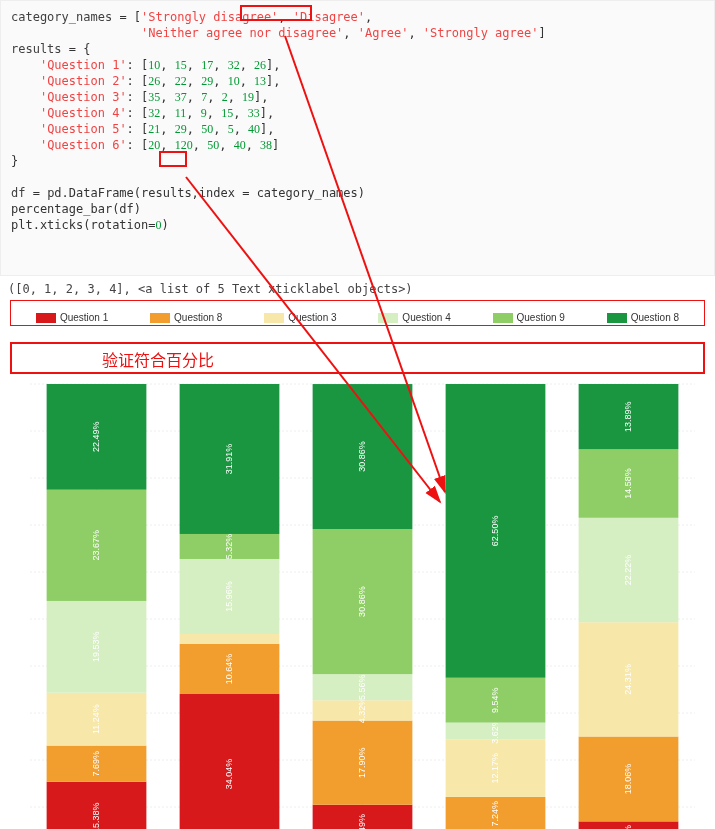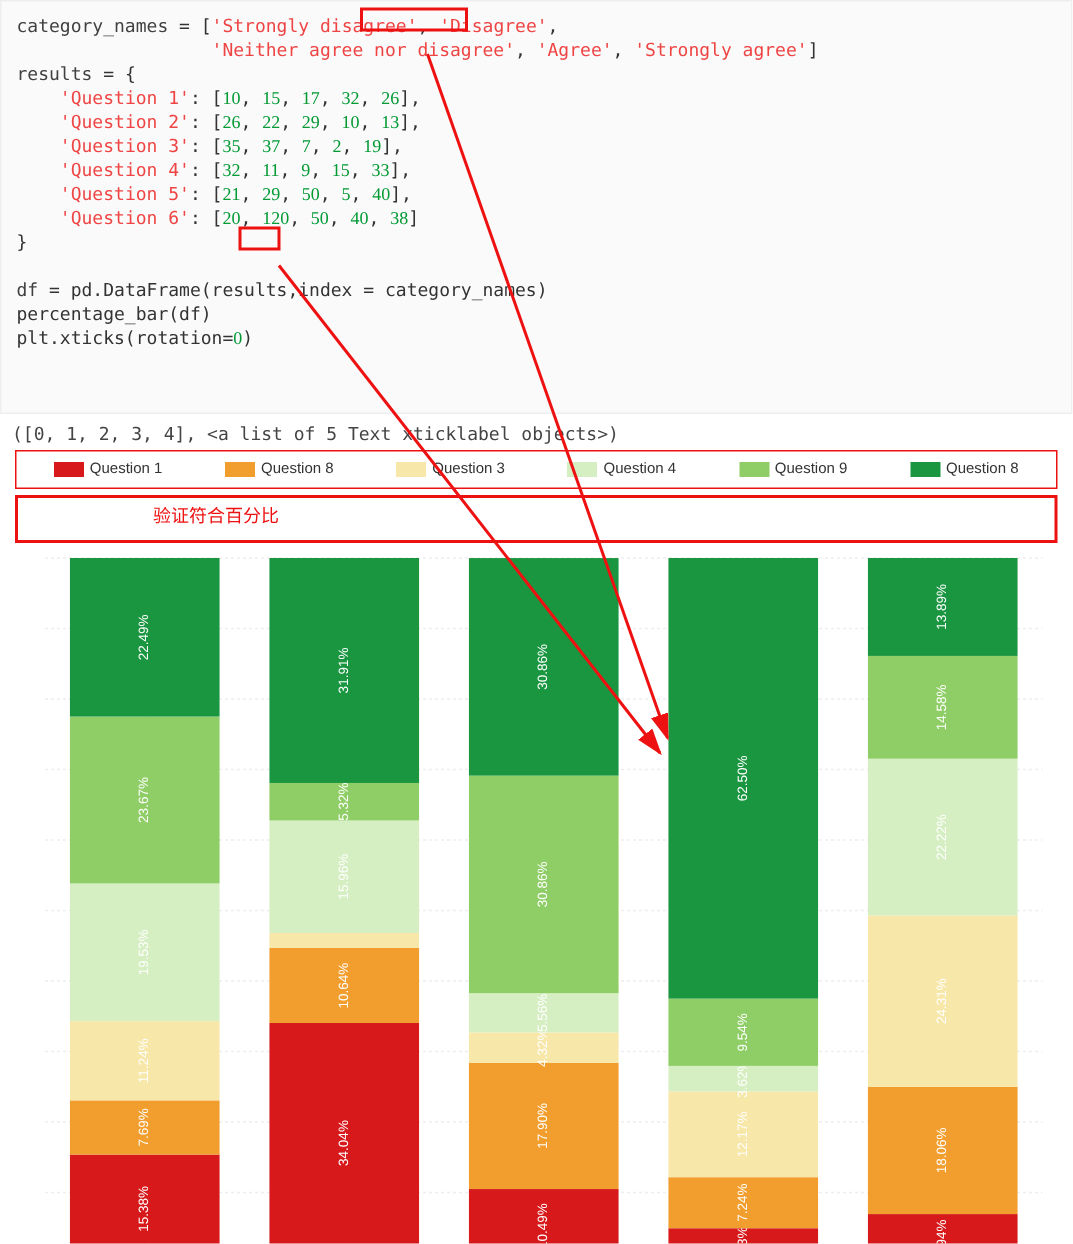--- a/index.html
+++ b/index.html
@@ -5,25 +5,25 @@
   html,body{margin:0;padding:0;font-family:Verdana,Arial,sans-serif;font-size:12px;color:#333;background:#fff;}
   .frame{width:715px;height:829px;position:relative;}
   .code-pane{border:1px solid #eee;background:#fafafa;padding:8px 10px 10px;
              font-family:Consolas,monospace;font-size:12px;line-height:16px;white-space:pre;position:relative;}
   .pn{color:#404040;}
   .nm{color:#093;font-family:Liberation Serif, serif;}
   .str{color:#ef4444;}
   .out-line{font-family:Consolas,monospace;font-size:12px;color:#444;margin:6px 0 2px 8px;}
   .red-box{position:absolute;border:2px solid #e11;pointer-events:none;box-sizing:border-box;}
   .chart-wrap{position:relative;margin:4px 6px 0 6px;}
-  .legend{display:flex;justify-content:space-around;align-items:center;height:20px;font-size:10px;border:1px solid #e11;margin:0 4px 4px 4px;padding:2px 4px;}
+  .legend{display:flex;justify-content:space-around;align-items:flex-end;height:20px;font-size:10px;border:1px solid #e11;margin:0 4px 16px 4px;padding:2px 4px;}
   .legend .sw{display:inline-block;width:20px;height:10px;margin-right:4px;vertical-align:middle;}
   .legend span.lab{vertical-align:middle;}
   .ann-box{border:2px solid #e11;height:28px;margin:0 4px 4px 4px;position:relative;}
-  .ann-text{position:absolute;left:90px;top:3px;font-family:"Microsoft YaHei","Noto Sans CJK SC",sans-serif;font-size:12px;color:#e11;}
+  .ann-text{position:absolute;left:90px;top:3px;font-family:"Microsoft YaHei","Noto Sans CJK SC",sans-serif;font-size:16px;color:#e11;}
   .plot{position:relative;height:500px;margin:0 4px;}
   .xtick{fill:#333;font-size:9px;text-anchor:middle;}
 </style>
 </head>
 <body>
 <div class="frame">
 
 <div class="code-pane"><span><span class="pn">category_names</span> = [<span class="str">'Strongly disagree'</span>, <span class="str">'Disagree'</span>,
                   <span class="str">'Neither agree nor disagree'</span>, <span class="str">'Agree'</span>, <span class="str">'Strongly agree'</span>]
 <span class="pn">results</span> = {

